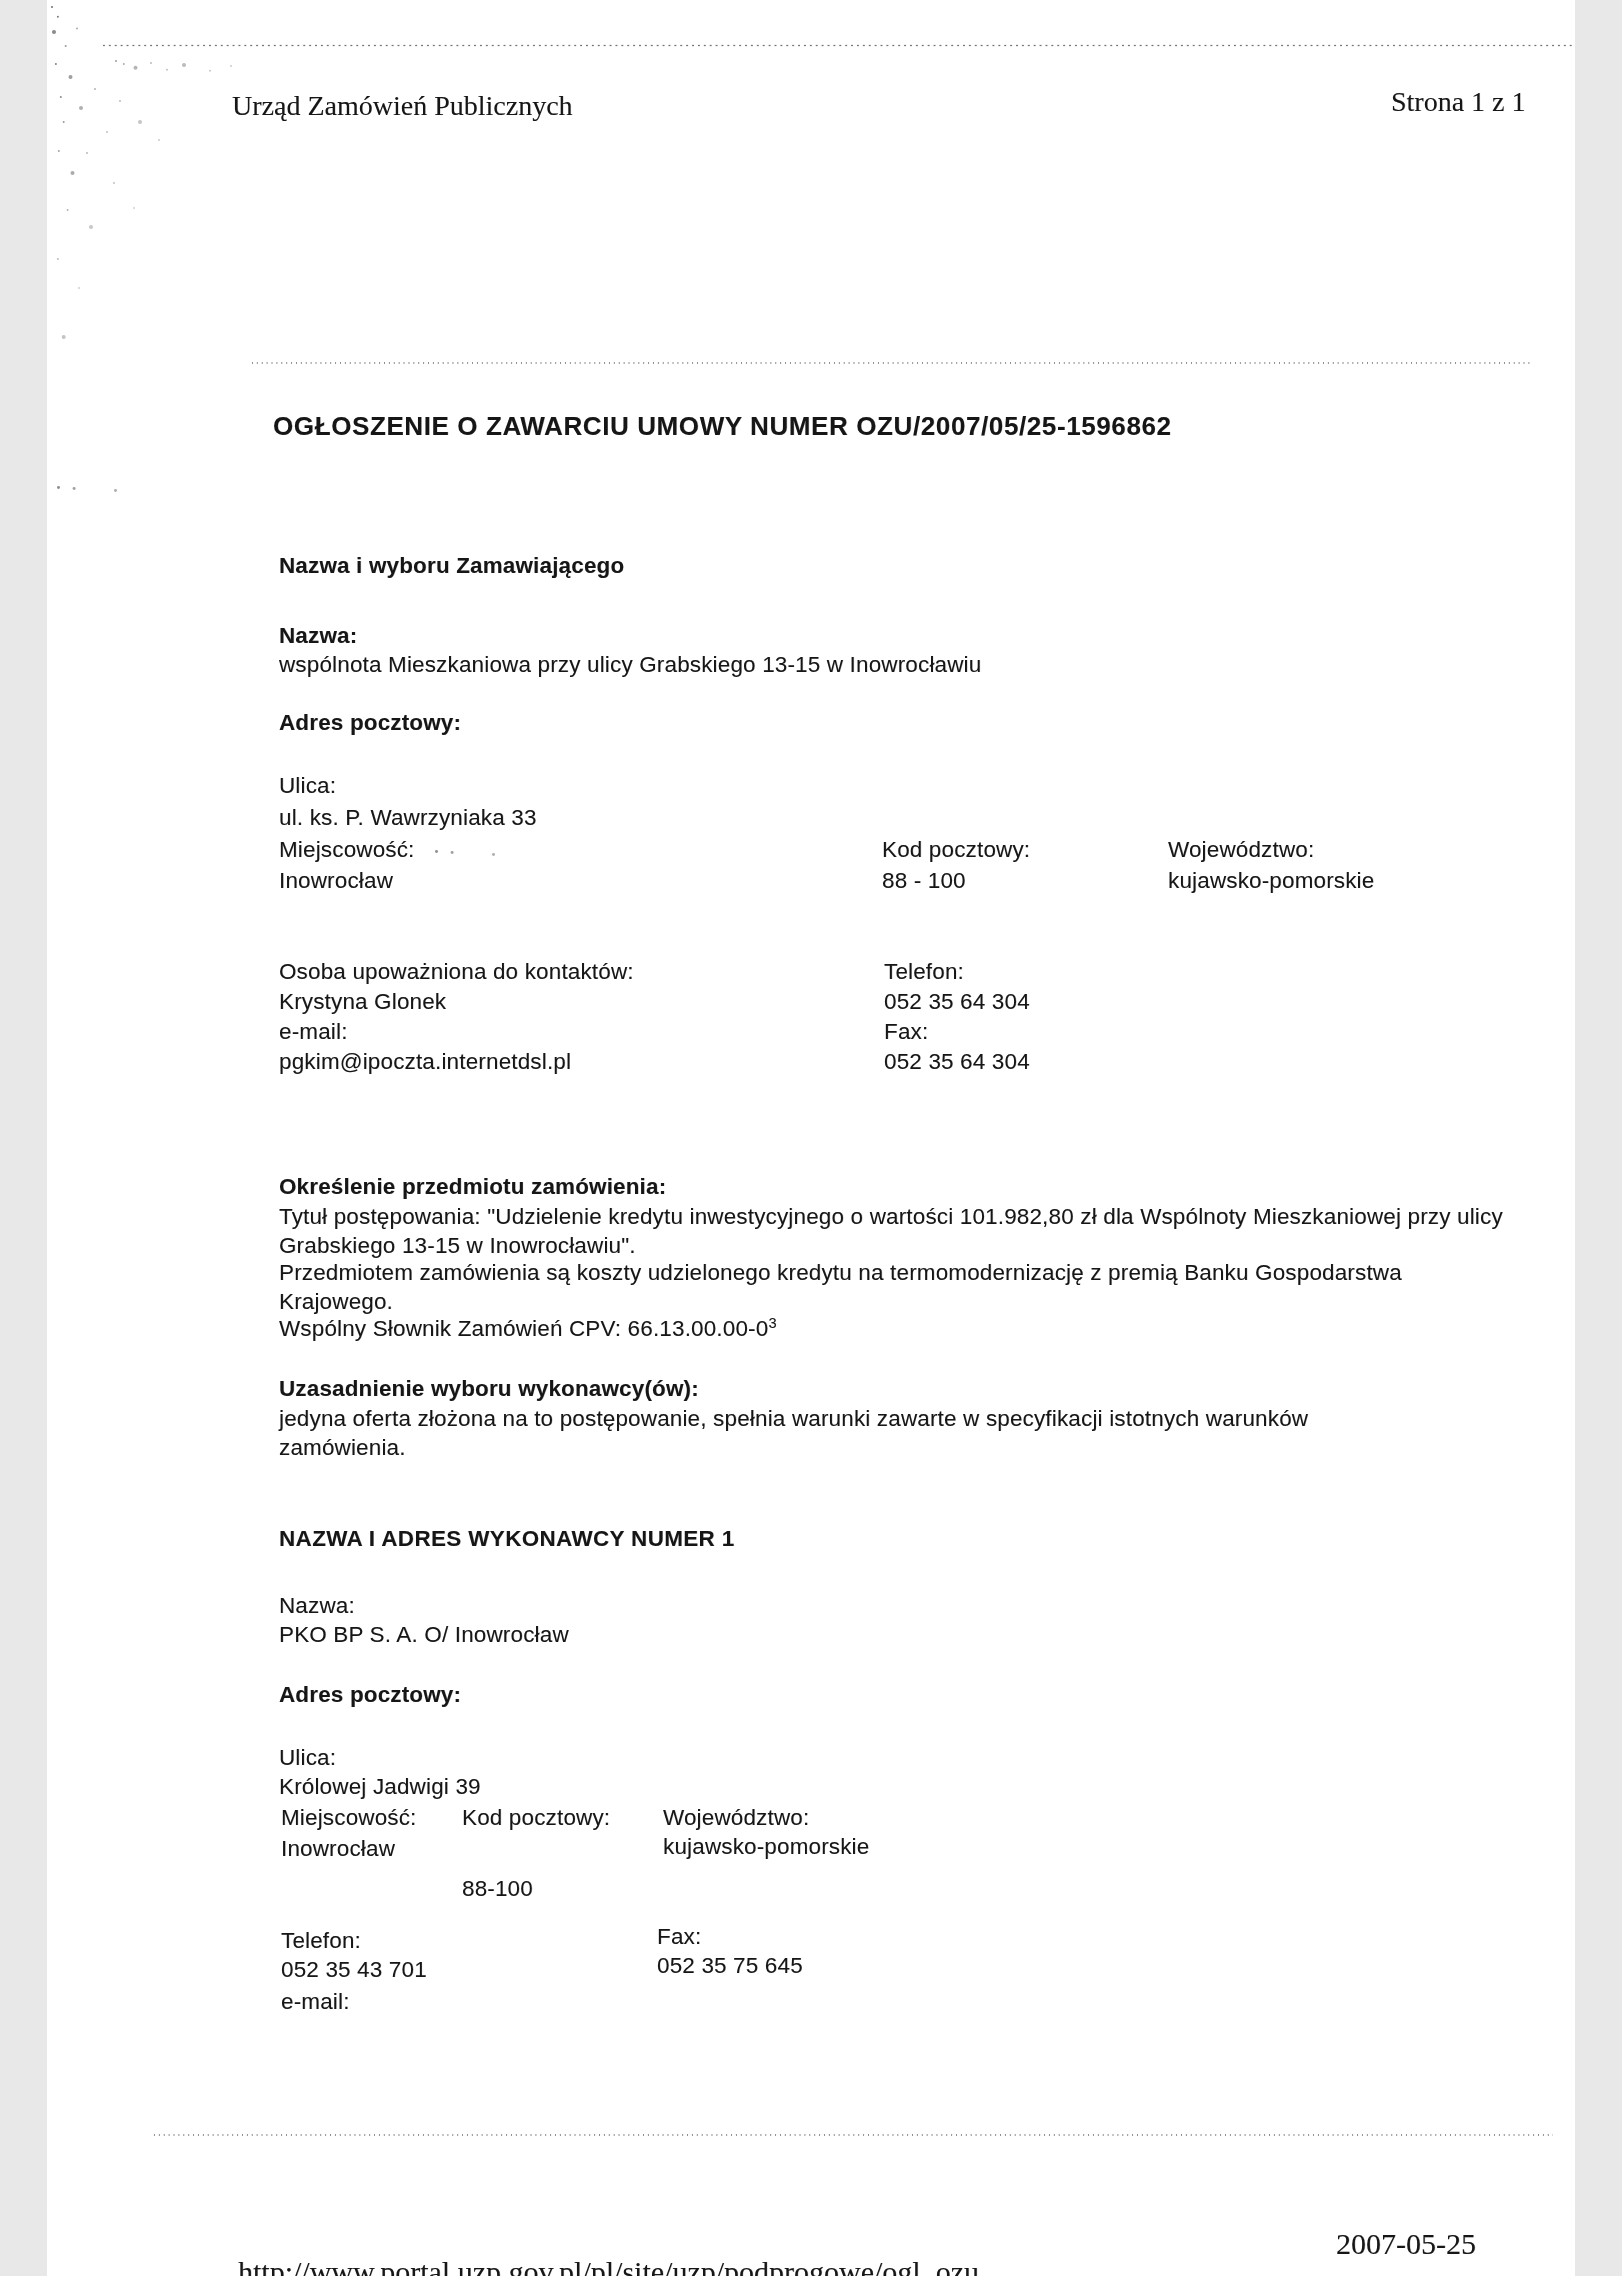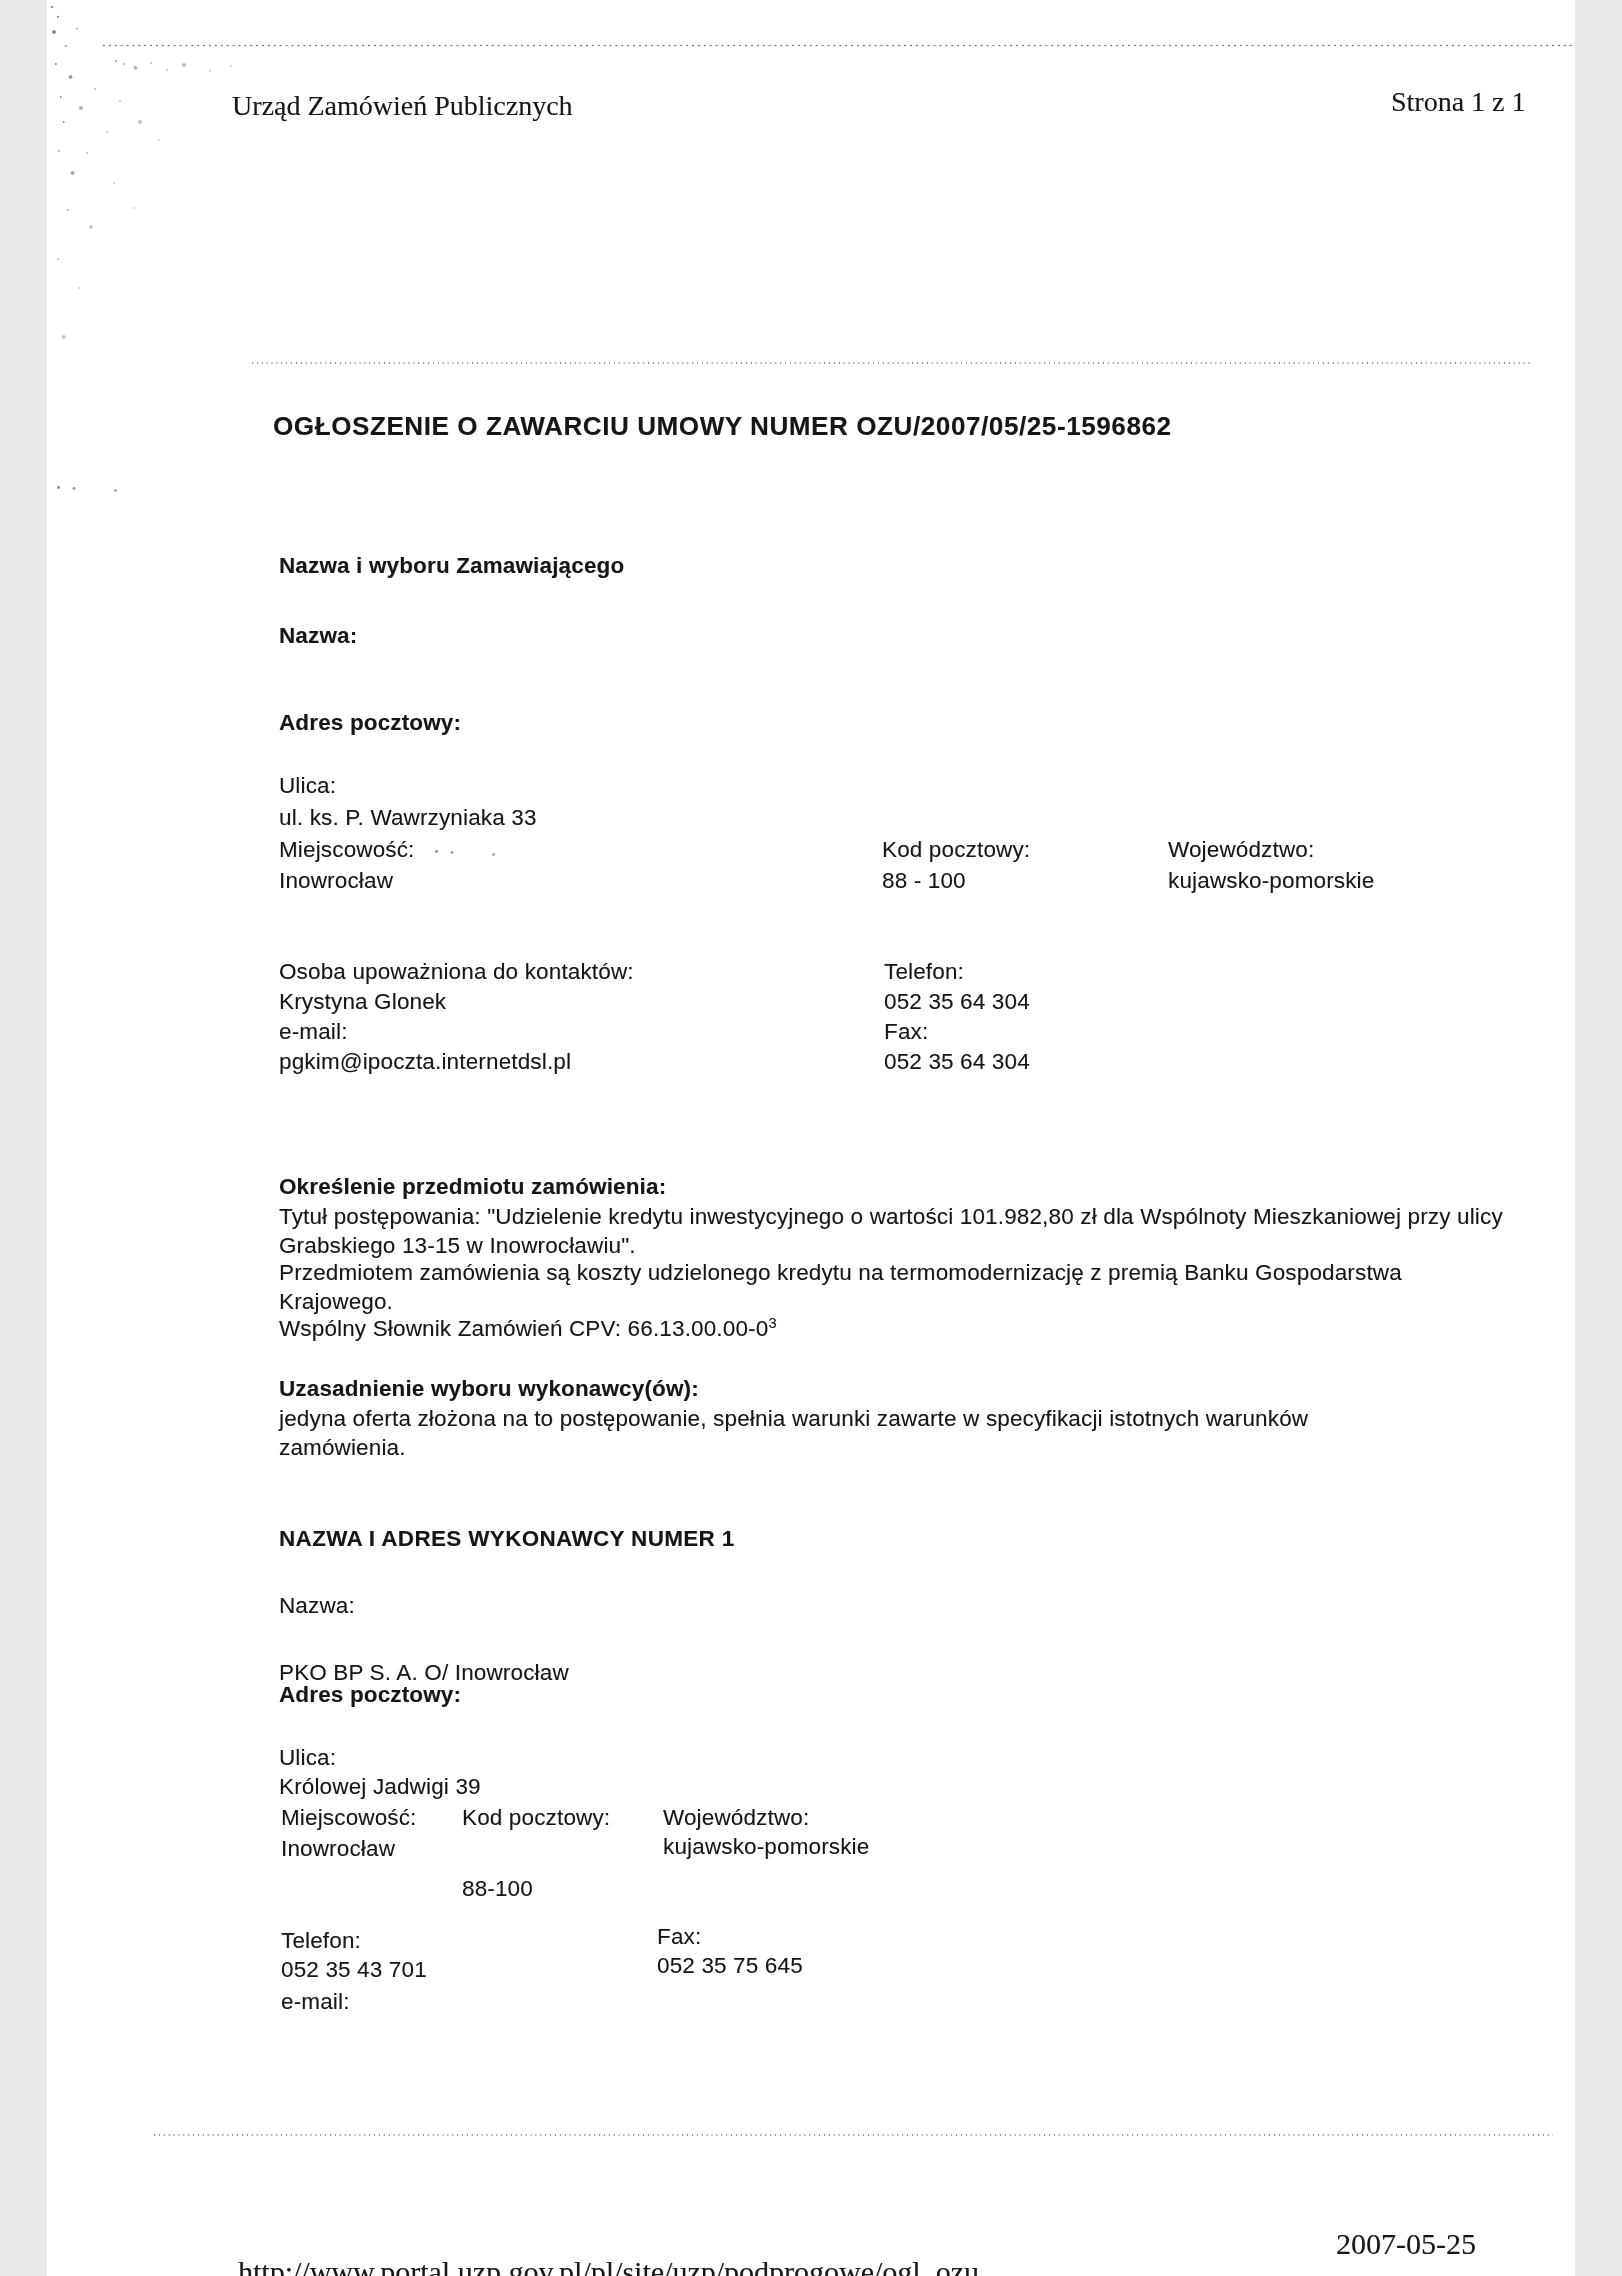--- a/index.html
+++ b/index.html
@@ -64,20 +64,21 @@
   <div class="abs serif" style="left:185px;top:90px;">Urząd Zamówień Publicznych</div>
   <div class="abs serif" style="left:1344px;top:86px;">Strona 1 z 1</div>
 
   <div class="abs dotline fine" style="left:203px;top:362px;width:1280px;"></div>
 
   <div class="abs s title" style="left:226px;top:410px;">OGŁOSZENIE O ZAWARCIU UMOWY NUMER OZU/2007/05/25-1596862</div>
 
   <div class="abs s bold" style="left:232px;top:552px;">Nazwa i wyboru Zamawiającego</div>
 
   <div class="abs s bold" style="left:232px;top:622px;">Nazwa:</div>
+  <div class="abs s" style="left:232px;top:651px;">wspólnota Mieszkaniowa przy ulicy Grabskiego 13-15 w Inowrocławiu</div>
 
   <div class="abs s bold" style="left:232px;top:709px;">Adres pocztowy:</div>
 
   <div class="abs s" style="left:232px;top:772px;">Ulica:</div>
   <div class="abs s" style="left:232px;top:804px;">ul. ks. P. Wawrzyniaka 33</div>
 
   <div class="abs s" style="left:232px;top:836px;">Miejscowość:</div>
   <div class="abs s" style="left:835px;top:836px;">Kod pocztowy:</div>
   <div class="abs s" style="left:1121px;top:836px;">Województwo:</div>
 
@@ -98,21 +99,21 @@
   <div class="abs s para" style="left:232px;top:1203px;">Tytuł postępowania: "Udzielenie kredytu inwestycyjnego o wartości 101.982,80 zł dla Wspólnoty Mieszkaniowej przy ulicy Grabskiego 13-15 w Inowrocławiu".</div>
   <div class="abs s para" style="left:232px;top:1259px;">Przedmiotem zamówienia są koszty udzielonego kredytu na termomodernizację z premią Banku Gospodarstwa Krajowego.</div>
   <div class="abs s" style="left:232px;top:1315px;"><span>Wspólny Słownik Zamówień CPV: 66.13.00.00-0</span><sup>3</sup></div>
 
   <div class="abs s bold" style="left:232px;top:1375px;">Uzasadnienie wyboru wykonawcy(ów):</div>
   <div class="abs s para-narrow" style="left:232px;top:1405px;">jedyna oferta złożona na to postępowanie, spełnia warunki zawarte w specyfikacji istotnych warunków zamówienia.</div>
 
   <div class="abs s bold heading-upper" style="left:232px;top:1525px;">NAZWA I ADRES WYKONAWCY NUMER 1</div>
 
   <div class="abs s" style="left:232px;top:1592px;">Nazwa:</div>
-  <div class="abs s" style="left:232px;top:1621px;margin-top:38px;">PKO BP S. A. O/ Inowrocław</div>
+  <div class="abs s" style="left:232px;top:1621px;">PKO BP S. A. O/ Inowrocław</div>
 
   <div class="abs s bold" style="left:232px;top:1681px;">Adres pocztowy:</div>
 
   <div class="abs s" style="left:232px;top:1744px;">Ulica:</div>
   <div class="abs s" style="left:232px;top:1773px;">Królowej Jadwigi 39</div>
 
   <div class="abs s" style="left:234px;top:1804px;">Miejscowość:</div>
   <div class="abs s" style="left:415px;top:1804px;">Kod pocztowy:</div>
   <div class="abs s" style="left:616px;top:1804px;">Województwo:</div>
 

